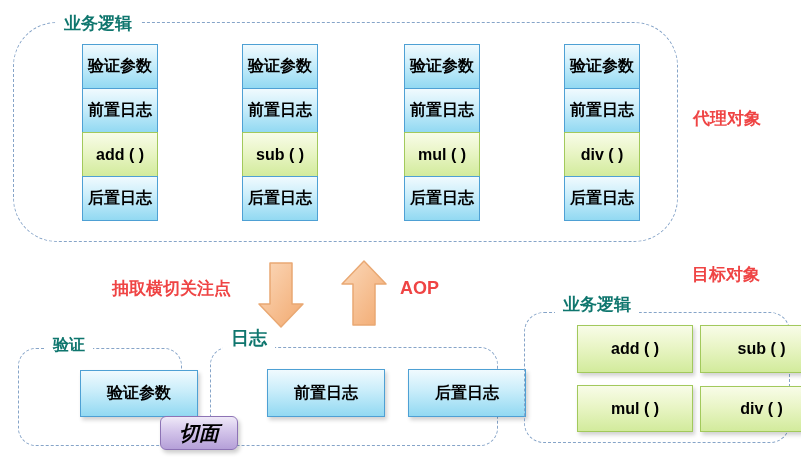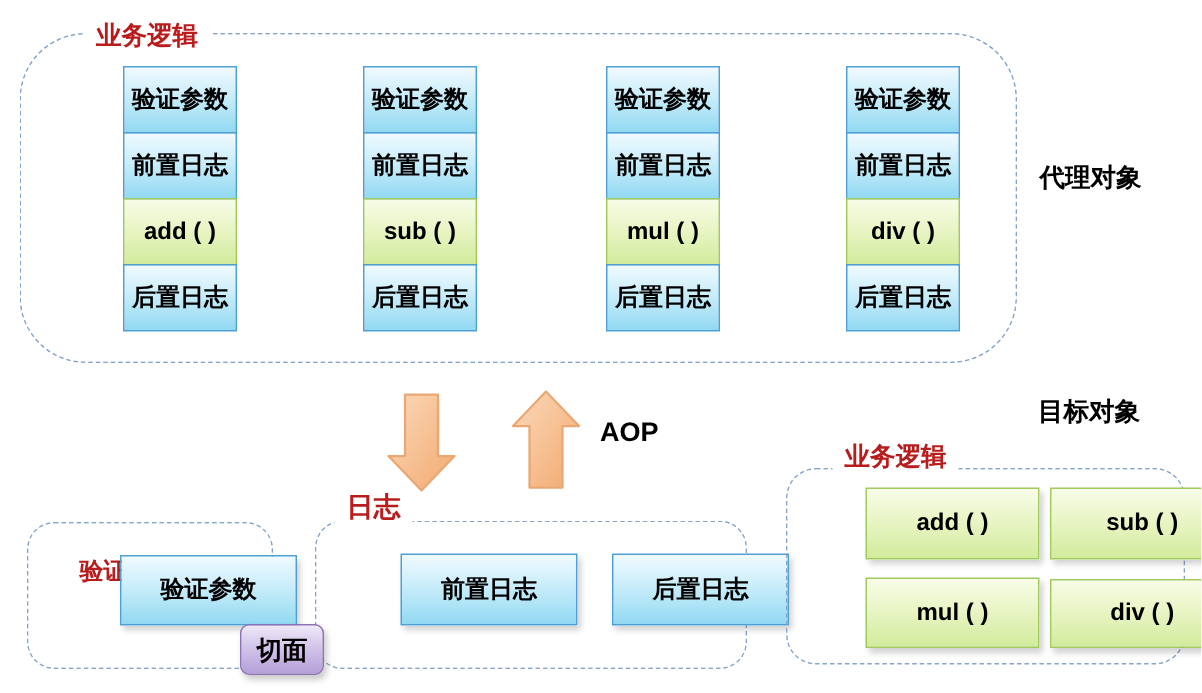--- a/index.html
+++ b/index.html
@@ -14,27 +14,27 @@
   .dashed-container {
     position: absolute;
     border: 1.5px dashed #86a4c8;
     background: transparent;
   }
   .container-label {
     position: absolute;
     background: #ffffff;
     padding: 0 8px;
     font-weight: bold;
-    color: #b91c1c;
+    color: #0f766e;
     white-space: nowrap;
   }
   .free-label {
     position: absolute;
     font-weight: bold;
-    color: #000000;
+    color: #ef4444;
     white-space: nowrap;
   }
   .col {
     position: absolute;
     display: flex;
     flex-direction: column;
     width: 116px;
   }
   .box {
     display: flex;
@@ -56,28 +56,29 @@
     background: linear-gradient(to bottom, #f8fce8 0%, #e9f5c6 45%, #d2eb9c 100%);
     border: 1px solid #a2c95c;
   }
   .abs-box {
     position: absolute;
     box-shadow: 2px 3px 4px rgba(0,0,0,0.18);
   }
   .aspect-box {
     position: absolute;
     left: 160px; top: 416px;
-    width: 56px; height: 34px;
+    width: 78px; height: 34px;
     display: flex; align-items: center; justify-content: center;
-    font-weight: bold; font-size: 17px; color: #000;
+    font-weight: bold; font-size: 20px; color: #000;
     background: linear-gradient(to bottom, #efe9f8 0%, #d3c4ea 45%, #b5a0d8 100%);
     border: 1px solid #8d73b5;
     border-radius: 6px;
     box-shadow: 2px 3px 4px rgba(0,0,0,0.2);
     z-index: 5;
+    font-style: italic;
   }
   .arrow { position: absolute; }
 </style>
 </head>
 <body>
 
 <div id="canvas">
 
   <div class="dashed-container" style="left:13px; top:22px; width:665px; height:220px; border-radius:44px;">
     <span class="container-label" style="left:42px; top:-11px; font-size:17px;">业务逻辑</span>
@@ -106,20 +107,21 @@
     <div class="col" style="left:510px; top:21px;">
       <div class="box box-blue">验证参数</div>
       <div class="box box-blue">前置日志</div>
       <div class="box box-green">div (  )</div>
       <div class="box box-blue">后置日志</div>
     </div>
   </div>
 
   <span class="free-label" style="left:693px; top:107px; font-size:17px;">代理对象</span>
 
+  <span class="free-label" style="left:112px; top:277px; font-size:17px;">抽取横切关注点</span>
 
   <svg class="arrow" style="left:258px; top:262px;" width="46" height="66" viewBox="0 0 46 66">
     <defs>
       <linearGradient id="gOrange1" x1="0" y1="0" x2="1" y2="1">
         <stop offset="0" stop-color="#fbd9bb"></stop>
           <stop offset="1" stop-color="#f2a96f"></stop>
       </linearGradient>
     </defs>
     <path d="M12 1 L34 1 L34 42 L45 42 L23 65 L1 42 L12 42 Z" fill="url(#gOrange1)" stroke="#e9a873" stroke-width="1.5" stroke-linejoin="round"></path>
   </svg>
@@ -130,21 +132,21 @@
         <stop offset="0" stop-color="#fbd9bb"></stop>
           <stop offset="1" stop-color="#f2a96f"></stop>
       </linearGradient>
     </defs>
     <path d="M23 1 L45 24 L34 24 L34 65 L12 65 L12 24 L1 24 Z" fill="url(#gOrange2)" stroke="#e9a873" stroke-width="1.5" stroke-linejoin="round"></path>
   </svg>
 
   <span class="free-label" style="left:400px; top:278px; font-size:18px;">AOP</span>
 
   <div class="dashed-container" style="left:18px; top:348px; width:164px; height:98px; border-radius:18px;">
-    <span class="container-label" style="left:26px; top:-14px; font-size:16px;margin-top:36px;">验证</span>
+    <span class="container-label" style="left:26px; top:-14px; font-size:16px;">验证</span>
   </div>
   <div class="box box-blue abs-box" style="left:40px; top:370px; width:118px; height:47px;">验证参数</div>
 
   <div class="dashed-container" style="left:210px; top:347px; width:288px; height:99px; border-radius:18px;">
     <span class="container-label" style="left:12px; top:-22px; font-size:18px;">日志</span>
   </div>
   <div class="box box-blue abs-box" style="left:227px; top:369px; width:118px; height:48px;">前置日志</div>
   <div class="box box-blue abs-box" style="left:368px; top:369px; width:118px; height:48px;">后置日志</div>
 
   <div class="aspect-box">切面</div>

